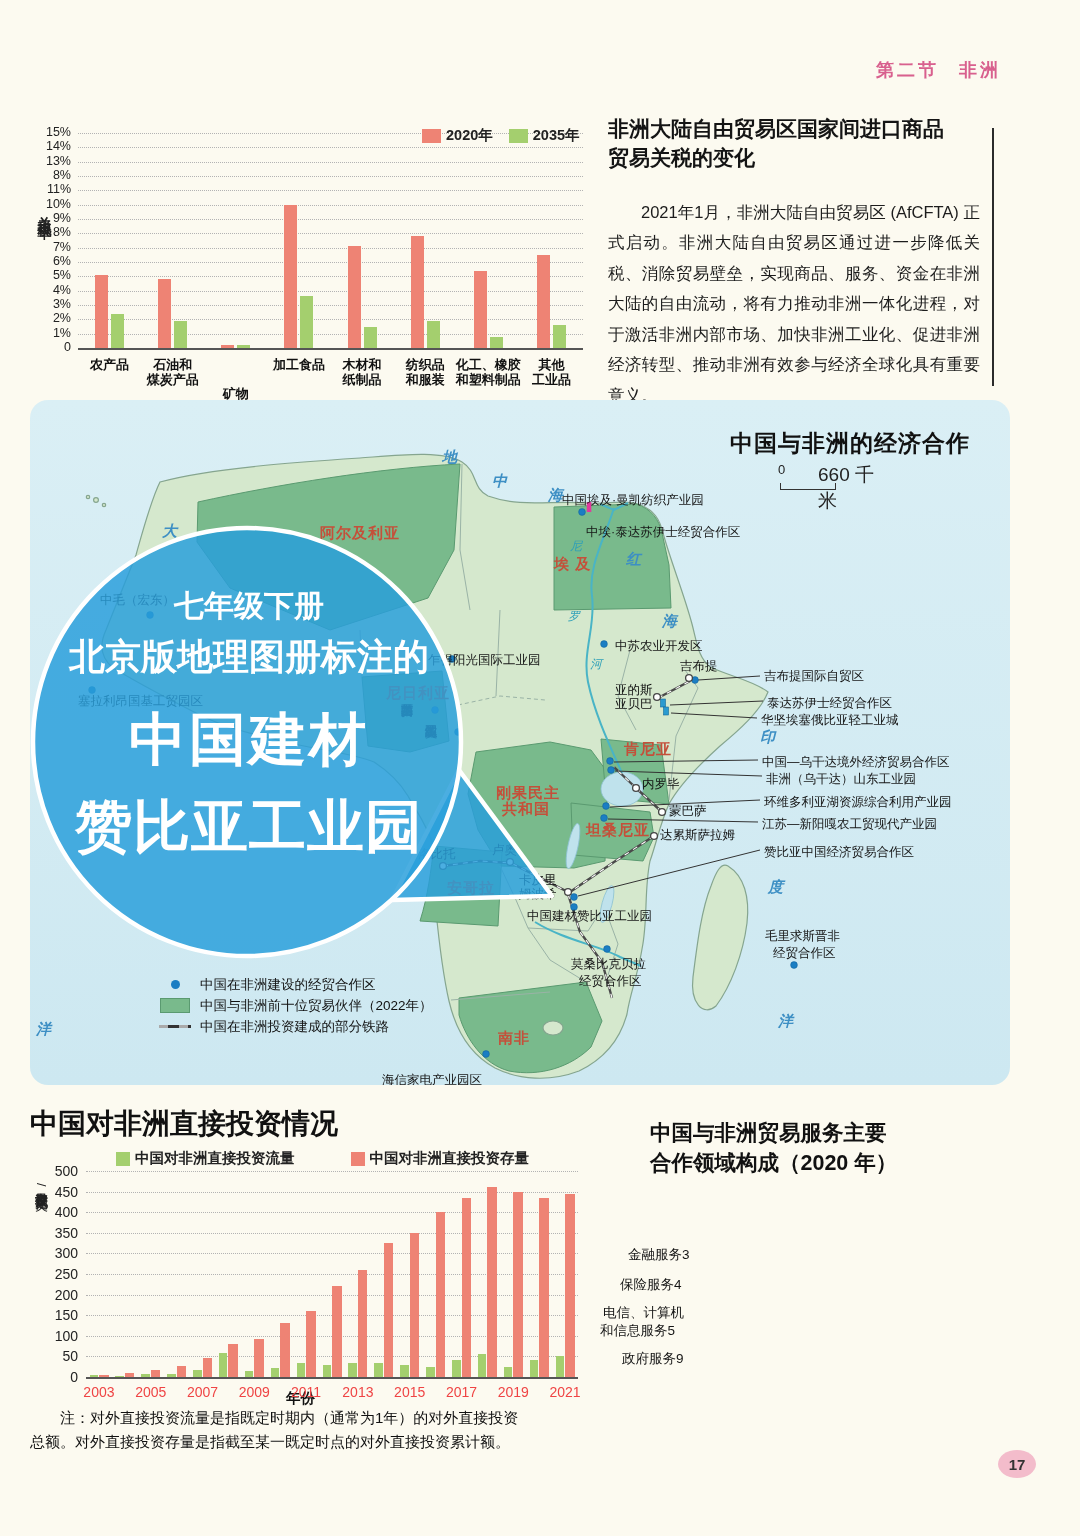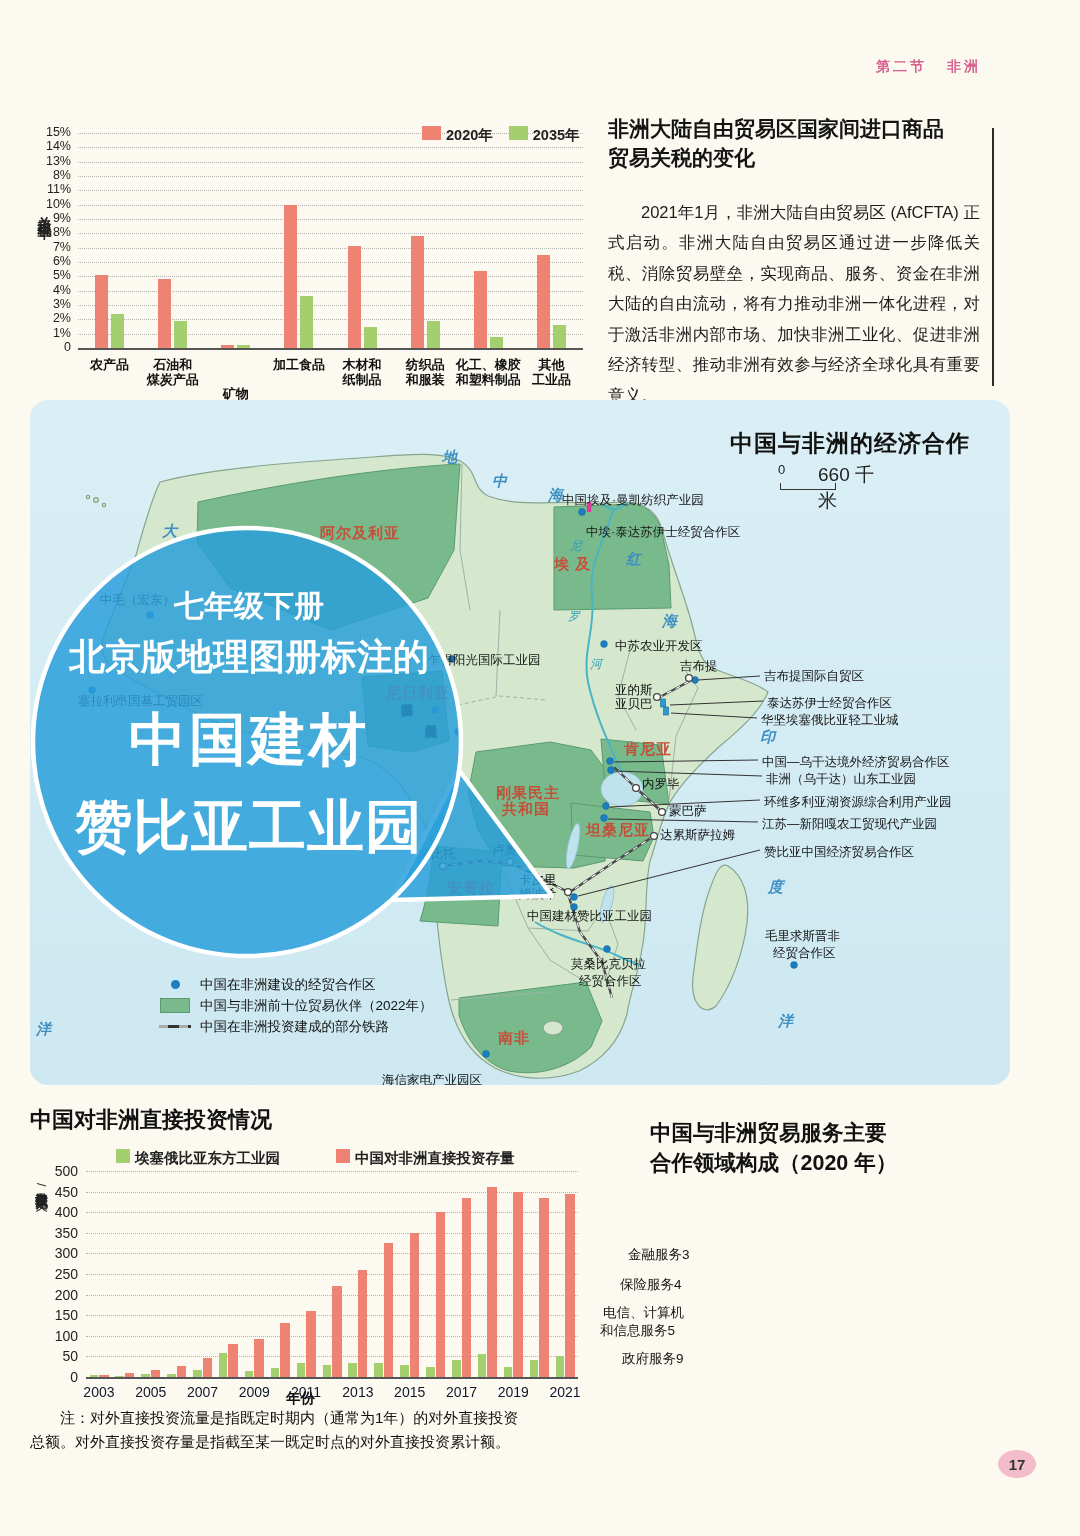--- a/index.html
+++ b/index.html
@@ -1,23 +1,23 @@
 <!DOCTYPE html>
 <html><head>
 <meta charset="utf-8">
 <style>
   html,body{margin:0;padding:0;}
   .page{position:relative;width:1080px;height:1536px;background:#fcfaf0;font-family:"Liberation Sans",sans-serif;overflow:hidden;color:#111;}
   
-  .hdr{position:absolute;left:876px;top:58px;display:flex;gap:20px;color:#d8608e;font-weight:700;font-size:14px;letter-spacing:3px;}
+  .hdr{position:absolute;left:876px;top:58px;display:flex;gap:20px;color:#d8608e;font-weight:700;font-size:18px;letter-spacing:3px;}
   
   .tariff{position:absolute;left:30px;top:108px;width:566px;height:286px;}
   .ylab-vert{position:absolute;left:6px;top:96px;writing-mode:vertical-rl;font-size:14px;font-weight:700;letter-spacing:3px;color:#222;}
   .legend{position:absolute;top:18px;left:392px;display:flex;gap:16px;z-index:3;}
-  .legend-item{display:flex;align-items:flex-start;gap:5px;font-size:14.5px;font-weight:700;color:#222;}
+  .legend-item{display:flex;align-items:center;gap:5px;font-size:14.5px;font-weight:700;color:#222;}
   .sw{width:19px;height:14px;display:inline-block;}
   .grid-line{position:absolute;border-top:1px dotted #b3b3b3;}
   .axis-line{position:absolute;border-top:2px solid #555;}
   .ytick{position:absolute;font-size:12.5px;color:#222;text-align:right;}
   .bar{position:absolute;}
   .cat{position:absolute;font-size:13px;font-weight:700;color:#111;text-align:center;line-height:1.18;}
   
   .intro{position:absolute;left:608px;top:114px;width:372px;}
   .intro h2{margin:0 0 24px;font-size:21px;line-height:1.4;font-weight:700;color:#141414;}
   .intro p{margin:0;font-size:16.5px;line-height:1.85;text-indent:2em;text-align:justify;color:#1c1c1c;}
@@ -51,25 +51,25 @@
   .leg-area{width:28px;height:13px;background:#79ba8c;border:1px solid #5a9a70;}
   .leg-rail{width:32px;height:3px;background:repeating-linear-gradient(90deg,#aaa 0 9px,#333 9px 20px);}
   .ovl{position:absolute;left:0;top:0;z-index:5;pointer-events:none;}
   .ovl-text{position:absolute;left:4px;top:186px;width:430px;z-index:6;text-align:center;color:#fff;}
   .ot1{font-size:30px;font-weight:800;margin-bottom:6px;}
   .ot2{font-size:36px;font-weight:800;margin-bottom:20px;}
   .ot3{font-size:57px;font-weight:900;letter-spacing:3px;margin-bottom:10px;}
   .ot4{font-size:57px;font-weight:900;letter-spacing:1px;}
   
   .invest{position:absolute;left:28px;top:1105px;width:570px;height:302px;}
-  .invest h3{position:absolute;left:2px;top:0;margin:0;font-size:22px;font-weight:700;color:#111;}
+  .invest h3{position:absolute;left:2px;top:0;margin:0;font-size:28px;font-weight:700;color:#111;}
   #inv-legend{position:absolute;left:88px;top:44px;display:flex;gap:56px;z-index:3;}
   .ylab-vert2{position:absolute;left:4px;top:78px;writing-mode:vertical-rl;font-size:13px;color:#222;}
   .inv-xlab{position:absolute;left:258px;top:284px;font-size:14.5px;font-weight:700;color:#111;}
-  .xtick{position:absolute;font-size:14px;color:#0f172a;text-align:center;}
+  .xtick{position:absolute;font-size:14px;color:#ef4444;text-align:center;}
   
   .services{position:absolute;left:650px;top:1118px;width:400px;}
   .services h3{margin:0;font-size:21.5px;font-weight:700;line-height:1.4;color:#111;}
   .svc-lab{position:absolute;font-size:13.5px;color:#151515;white-space:nowrap;}
   
   .note{position:absolute;left:30px;top:1406px;width:566px;font-size:15px;line-height:1.6;color:#111;}
   .note .n1{text-indent:2em;}
   .pagenum{position:absolute;left:998px;top:1450px;width:38px;height:28px;border-radius:50%;background:#f3bccb;display:flex;align-items:center;justify-content:center;font-size:15px;font-weight:700;color:#333;}
 </style>
 </head>
@@ -383,21 +383,21 @@
       <div class="ot3">中国建材</div>
       <div class="ot4">赞比亚工业园</div>
     </div>
   </section>
 
   <section class="invest" id="invest-chart">
     <h3>中国对非洲直接投资情况</h3>
     <div id="inv-legend">
         <div class="legend-item">
           <div class="sw" style="background: rgb(164, 207, 110); width: 14px;"></div>
-          <span>埃塞俄比亚东方工业园</span>
+          <span>中国对非洲直接投资流量</span>
         </div>
         <div class="legend-item">
           <div class="sw" style="background: rgb(238, 131, 116); width: 14px;"></div>
           <span>中国对非洲直接投资存量</span>
         </div>
       </div>
     <div class="ylab-vert2">投资流量和投资存量/亿美元</div>
     <div class="inv-xlab">年份</div>
   <div class="axis-line" style="left: 58px; top: 272px; width: 492px;"></div>
       <div class="ytick" style="left: 6px; top: 264px; width: 44px; font-size: 14px;">0</div>

